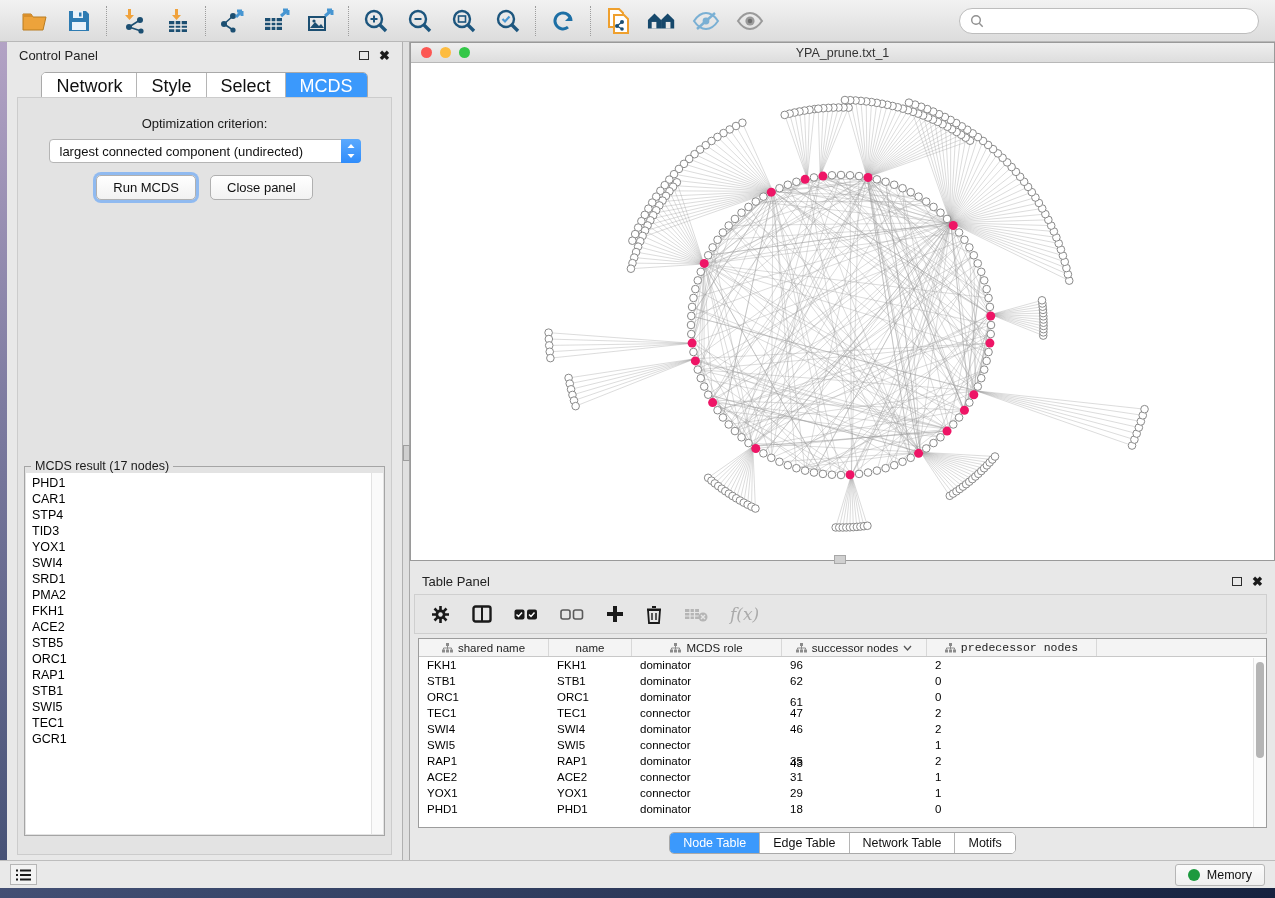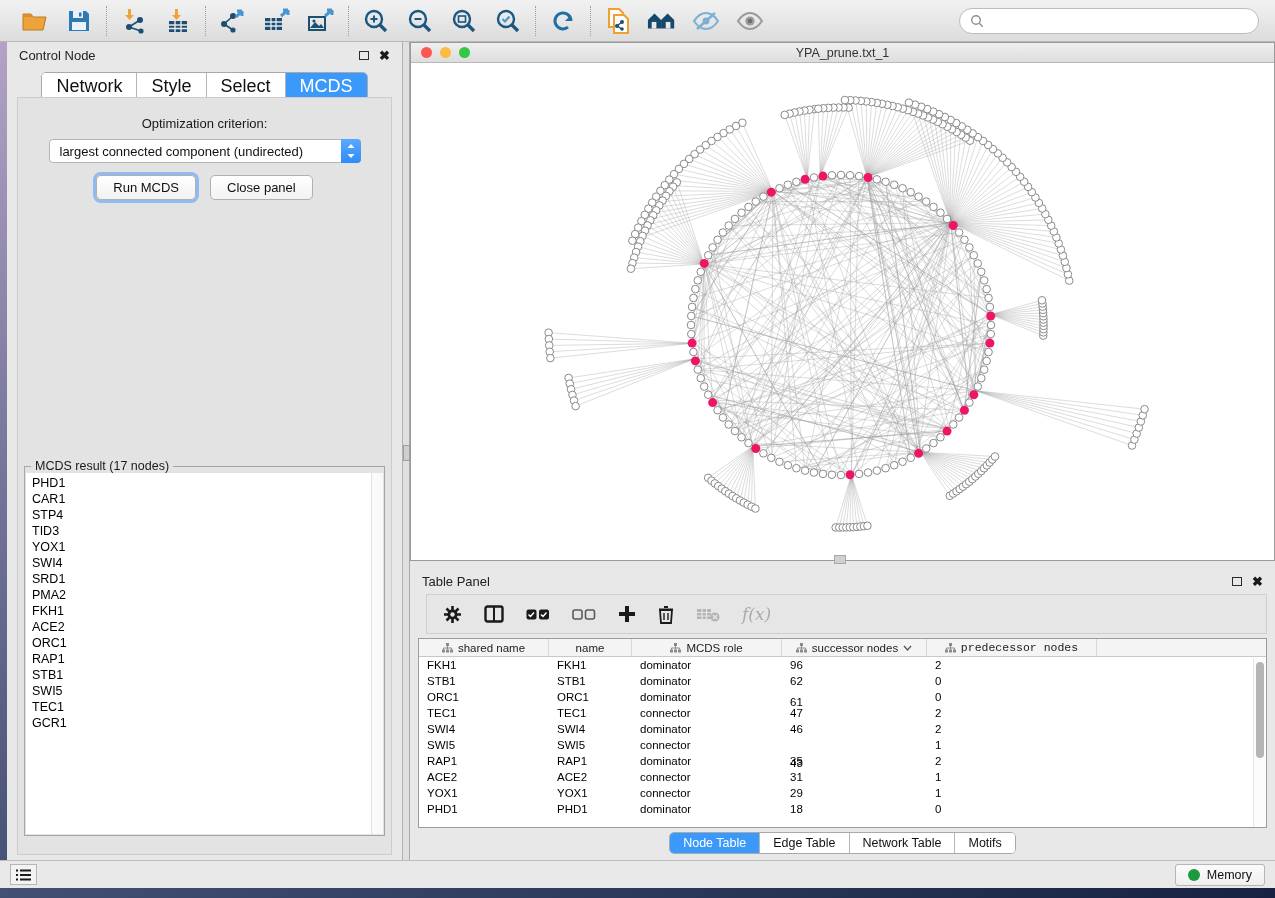--- a/index.html
+++ b/index.html
@@ -63,21 +63,21 @@
   .net-window { position:absolute; left:410px; top:42px; width:865px; height:519px; border:1px solid #9a9a9a; background:#fff; }
   .net-titlebar { height:20px; background:linear-gradient(#efefef,#dddddd); border-bottom:1px solid #b8b8b8;
     display:flex; align-items:center; position:relative; }
   .lights { display:flex; gap:8px; margin-left:10px; }
   .light { width:11px; height:11px; border-radius:50%; }
   .net-title { position:absolute; left:0; right:0; text-align:center; font-size:12.5px; color:#333; }
   .net-canvas { position:absolute; left:0; right:0; top:20px; bottom:0; background:#fff; overflow:hidden; }
 
   
   .table-panel { position:absolute; left:410px; top:568px; width:865px; height:292px; background:#e8e8e8; }
-  .tp-toolbar { position:absolute; left:16px; right:8px; top:26px; height:40px; background:#e6e6e6;
+  .tp-toolbar { position:absolute; left:4px; right:8px; top:26px; height:40px; background:#e6e6e6;
     border:1px solid #cfcfcf; display:flex; align-items:center; gap:22px; padding:0 16px; }
   .tp-ico { display:flex; align-items:center; justify-content:center; cursor:pointer; }
   .tp-ico.disabled { cursor:default; }
   .fx { font-family:"DejaVu Serif", serif; font-style:italic; font-size:17px; color:#aaa; }
 
   .node-table { position:absolute; left:8px; right:8px; top:70px; height:190px; background:#fff; border:1px solid #9c9c9c; overflow:hidden; }
   .nt-header { display:flex; height:18px; background:#f4f4f4; border-bottom:1px solid #c8c8c8; }
   .nt-hcell { display:flex; align-items:center; justify-content:center; gap:5px; font-size:11.5px; color:#222;
     border-right:1px solid #d8d8d8; cursor:pointer; }
   .nt-rows { font-size:11.5px; color:#000; }
@@ -245,21 +245,21 @@
         <circle cx="6" cy="6" r="4.3" fill="none" stroke="#8f8f8f" stroke-width="1.4"></circle>
         <path d="M9.3 9.3l3.4 3.4" stroke="#8f8f8f" stroke-width="1.4"></path>
       </svg>
       <input type="text" placeholder="" style="">
     </div>
   </div>
 </div>
 
 <div class="control-panel">
   <div class="panel-head">
-    <span>Control Node</span>
+    <span>Control Panel</span>
     <span class="win-icons">
       <span class="float-glyph"></span>
       <span class="close-glyph">✖</span>
     </span>
   </div>
   <div class="seg-tabs">
     <div class="seg" id="cp-tabs">
         <span class="tab">Network</span>
         <span class="tab">Style</span>
         <span class="tab">Select</span>
@@ -287,20 +287,21 @@
           <div>PHD1</div>
           <div>CAR1</div>
           <div>STP4</div>
           <div>TID3</div>
           <div>YOX1</div>
           <div>SWI4</div>
           <div>SRD1</div>
           <div>PMA2</div>
           <div>FKH1</div>
           <div>ACE2</div>
+          <div>STB5</div>
           <div>ORC1</div>
           <div>RAP1</div>
           <div>STB1</div>
           <div>SWI5</div>
           <div>TEC1</div>
           <div>GCR1</div>
         </div>
       <div class="mcds-scroll"></div>
     </div>
   </div>

